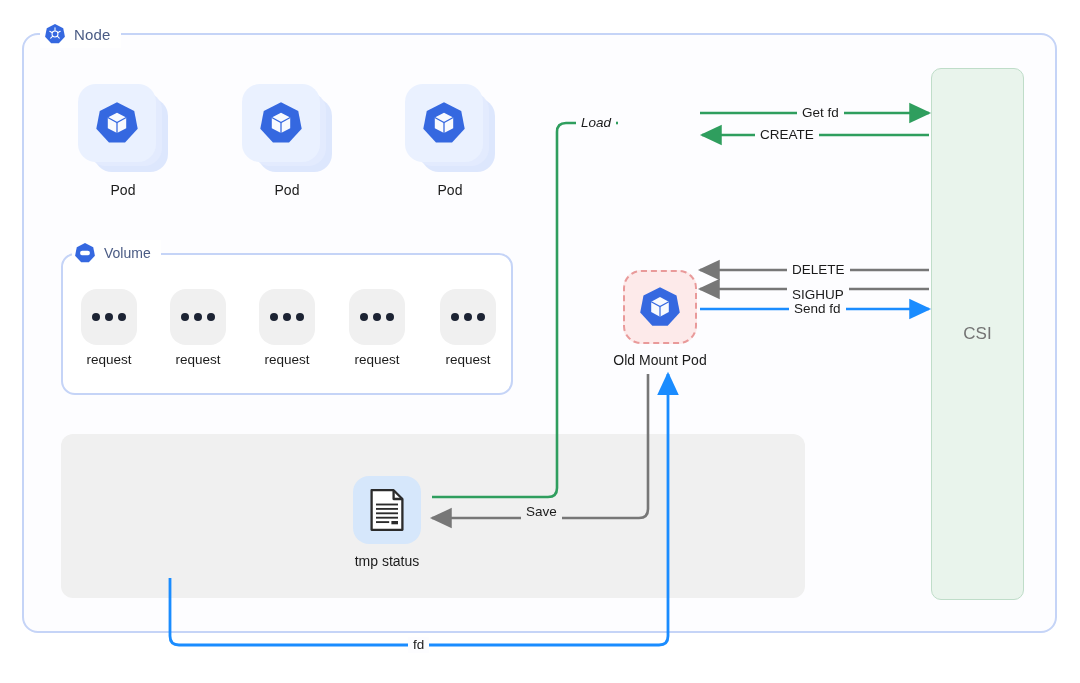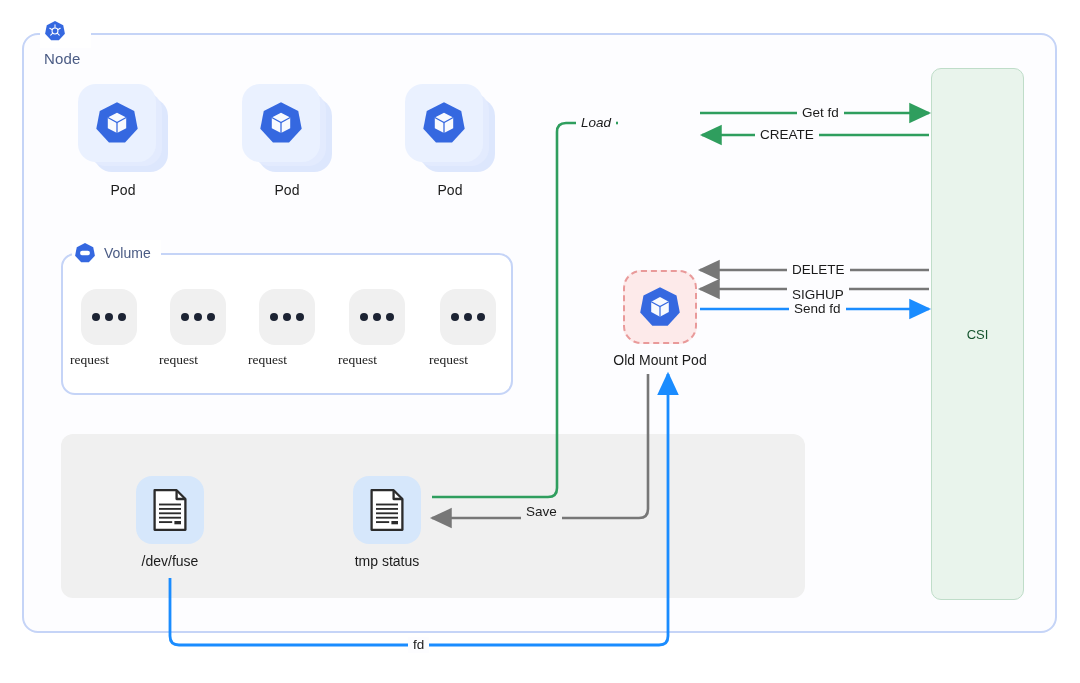--- a/index.html
+++ b/index.html
@@ -15,22 +15,22 @@
   .abs{position:absolute;}
 
   
   .node-box{
     left:22px;top:33px;width:1035px;height:600px;
     border:2px solid #c5d4f7;border-radius:16px;
     background:#fdfdff;box-sizing:border-box;
   }
   .node-legend{
     left:40px;top:20px;height:28px;
-    display:flex;align-items:flex-start;gap:8px;
-    background:#ffffff;padding:0 10px 0 4px;flex-direction:column;
+    display:flex;align-items:center;gap:8px;
+    background:#ffffff;padding:0 10px 0 4px;
   }
   .node-legend .lbl{
     font-size:15px;color:#4a5b84;letter-spacing:.2px;
   }
 
   
   .volume-box{
     left:61px;top:253px;width:452px;height:142px;
     border:2px solid #c5d4f7;border-radius:14px;
     background:#ffffff;box-sizing:border-box;
@@ -48,21 +48,21 @@
     background:#f0f0f0;border-radius:12px;
   }
 
   
   .csi-box{
     left:931px;top:68px;width:93px;height:532px;
     background:#e9f4ec;border:1.5px solid #bfddc9;
     border-radius:10px;box-sizing:border-box;
     display:flex;align-items:center;justify-content:center;
   }
-  .csi-box .lbl{font-size:13px;color:#14532d;}
+  .csi-box .lbl{font-size:17px;color:#737373;}
 
   
   .k8s{display:block;}
 
   
   .pod-wrap{width:106px;}
   .pod-stack{position:relative;width:90px;height:90px;margin:0 auto;}
   .pod-stack .card{
     position:absolute;border-radius:18px;background:#eaf0fe;
   }
@@ -83,21 +83,21 @@
     background:#fdeaea;border:2px dashed #e99a9a;box-sizing:border-box;
   }
 
   
   .req-wrap{width:78px;}
   .req-chip{
     width:56px;height:56px;border-radius:16px;background:#f0f0f0;
     display:flex;align-items:center;justify-content:center;gap:5px;margin:0 auto;
   }
   .req-chip .dot{width:8px;height:8px;border-radius:50%;background:#1c2333;}
-  .req-caption{font-size:13.5px;color:#1b1b1b;margin-top:7px;font-family:Liberation Serif, serif;}
+  .req-caption{text-align:center;font-size:13.5px;color:#1b1b1b;margin-top:7px;}
 
   
   .file-card{
     width:68px;height:68px;border-radius:16px;background:#d6e7fb;
     display:flex;align-items:center;justify-content:center;margin:0 auto;
   }
   .file-caption{text-align:center;font-size:14px;color:#1b1b1b;margin-top:9px;}
 
   
   .edge-label{
@@ -301,37 +301,20 @@
           <g stroke="#3568e0" stroke-width="1.1" fill="none">
             <path d="M12,15.2 L20,19.6 L28,15.2"></path>
               <path d="M20,19.6 L20,28.8"></path>
           </g>
         </svg>
       </span>
     </div>
     <div class="node-caption">Old Mount Pod</div>
   </div>
 
-  <div class="abs" style="left:136px;top:476px;width:68px;">
-    <div class="file-card">
-      <svg width="38" height="44" viewBox="0 0 34 40">
-        <path d="M3,2 H23 L31,10 V38 H3 Z" fill="#ffffff" stroke="#2b2b2b" stroke-width="2.1" stroke-linejoin="round"></path>
-        <path d="M23,2 V10 H31" fill="none" stroke="#2b2b2b" stroke-width="2.1" stroke-linejoin="round"></path>
-        <g stroke="#2b2b2b" stroke-width="1.7">
-          <path d="M7,15 H27"></path>
-            <path d="M7,19 H27"></path>
-            <path d="M7,23 H27"></path>
-          <path d="M7,27 H27"></path>
-            <path d="M7,31 H19"></path>
-        </g>
-        <rect x="21" y="30" width="6" height="3" fill="#2b2b2b"></rect>
-      </svg>
-    </div>
-    <div class="file-caption">/dev/fuse</div>
-  </div>
 
   <div class="abs" style="left:353px;top:476px;width:68px;">
     <div class="file-card">
       <svg width="38" height="44" viewBox="0 0 34 40">
         <path d="M3,2 H23 L31,10 V38 H3 Z" fill="#ffffff" stroke="#2b2b2b" stroke-width="2.1" stroke-linejoin="round"></path>
         <path d="M23,2 V10 H31" fill="none" stroke="#2b2b2b" stroke-width="2.1" stroke-linejoin="round"></path>
         <g stroke="#2b2b2b" stroke-width="1.7">
           <path d="M7,15 H27"></path>
             <path d="M7,19 H27"></path>
             <path d="M7,23 H27"></path>

